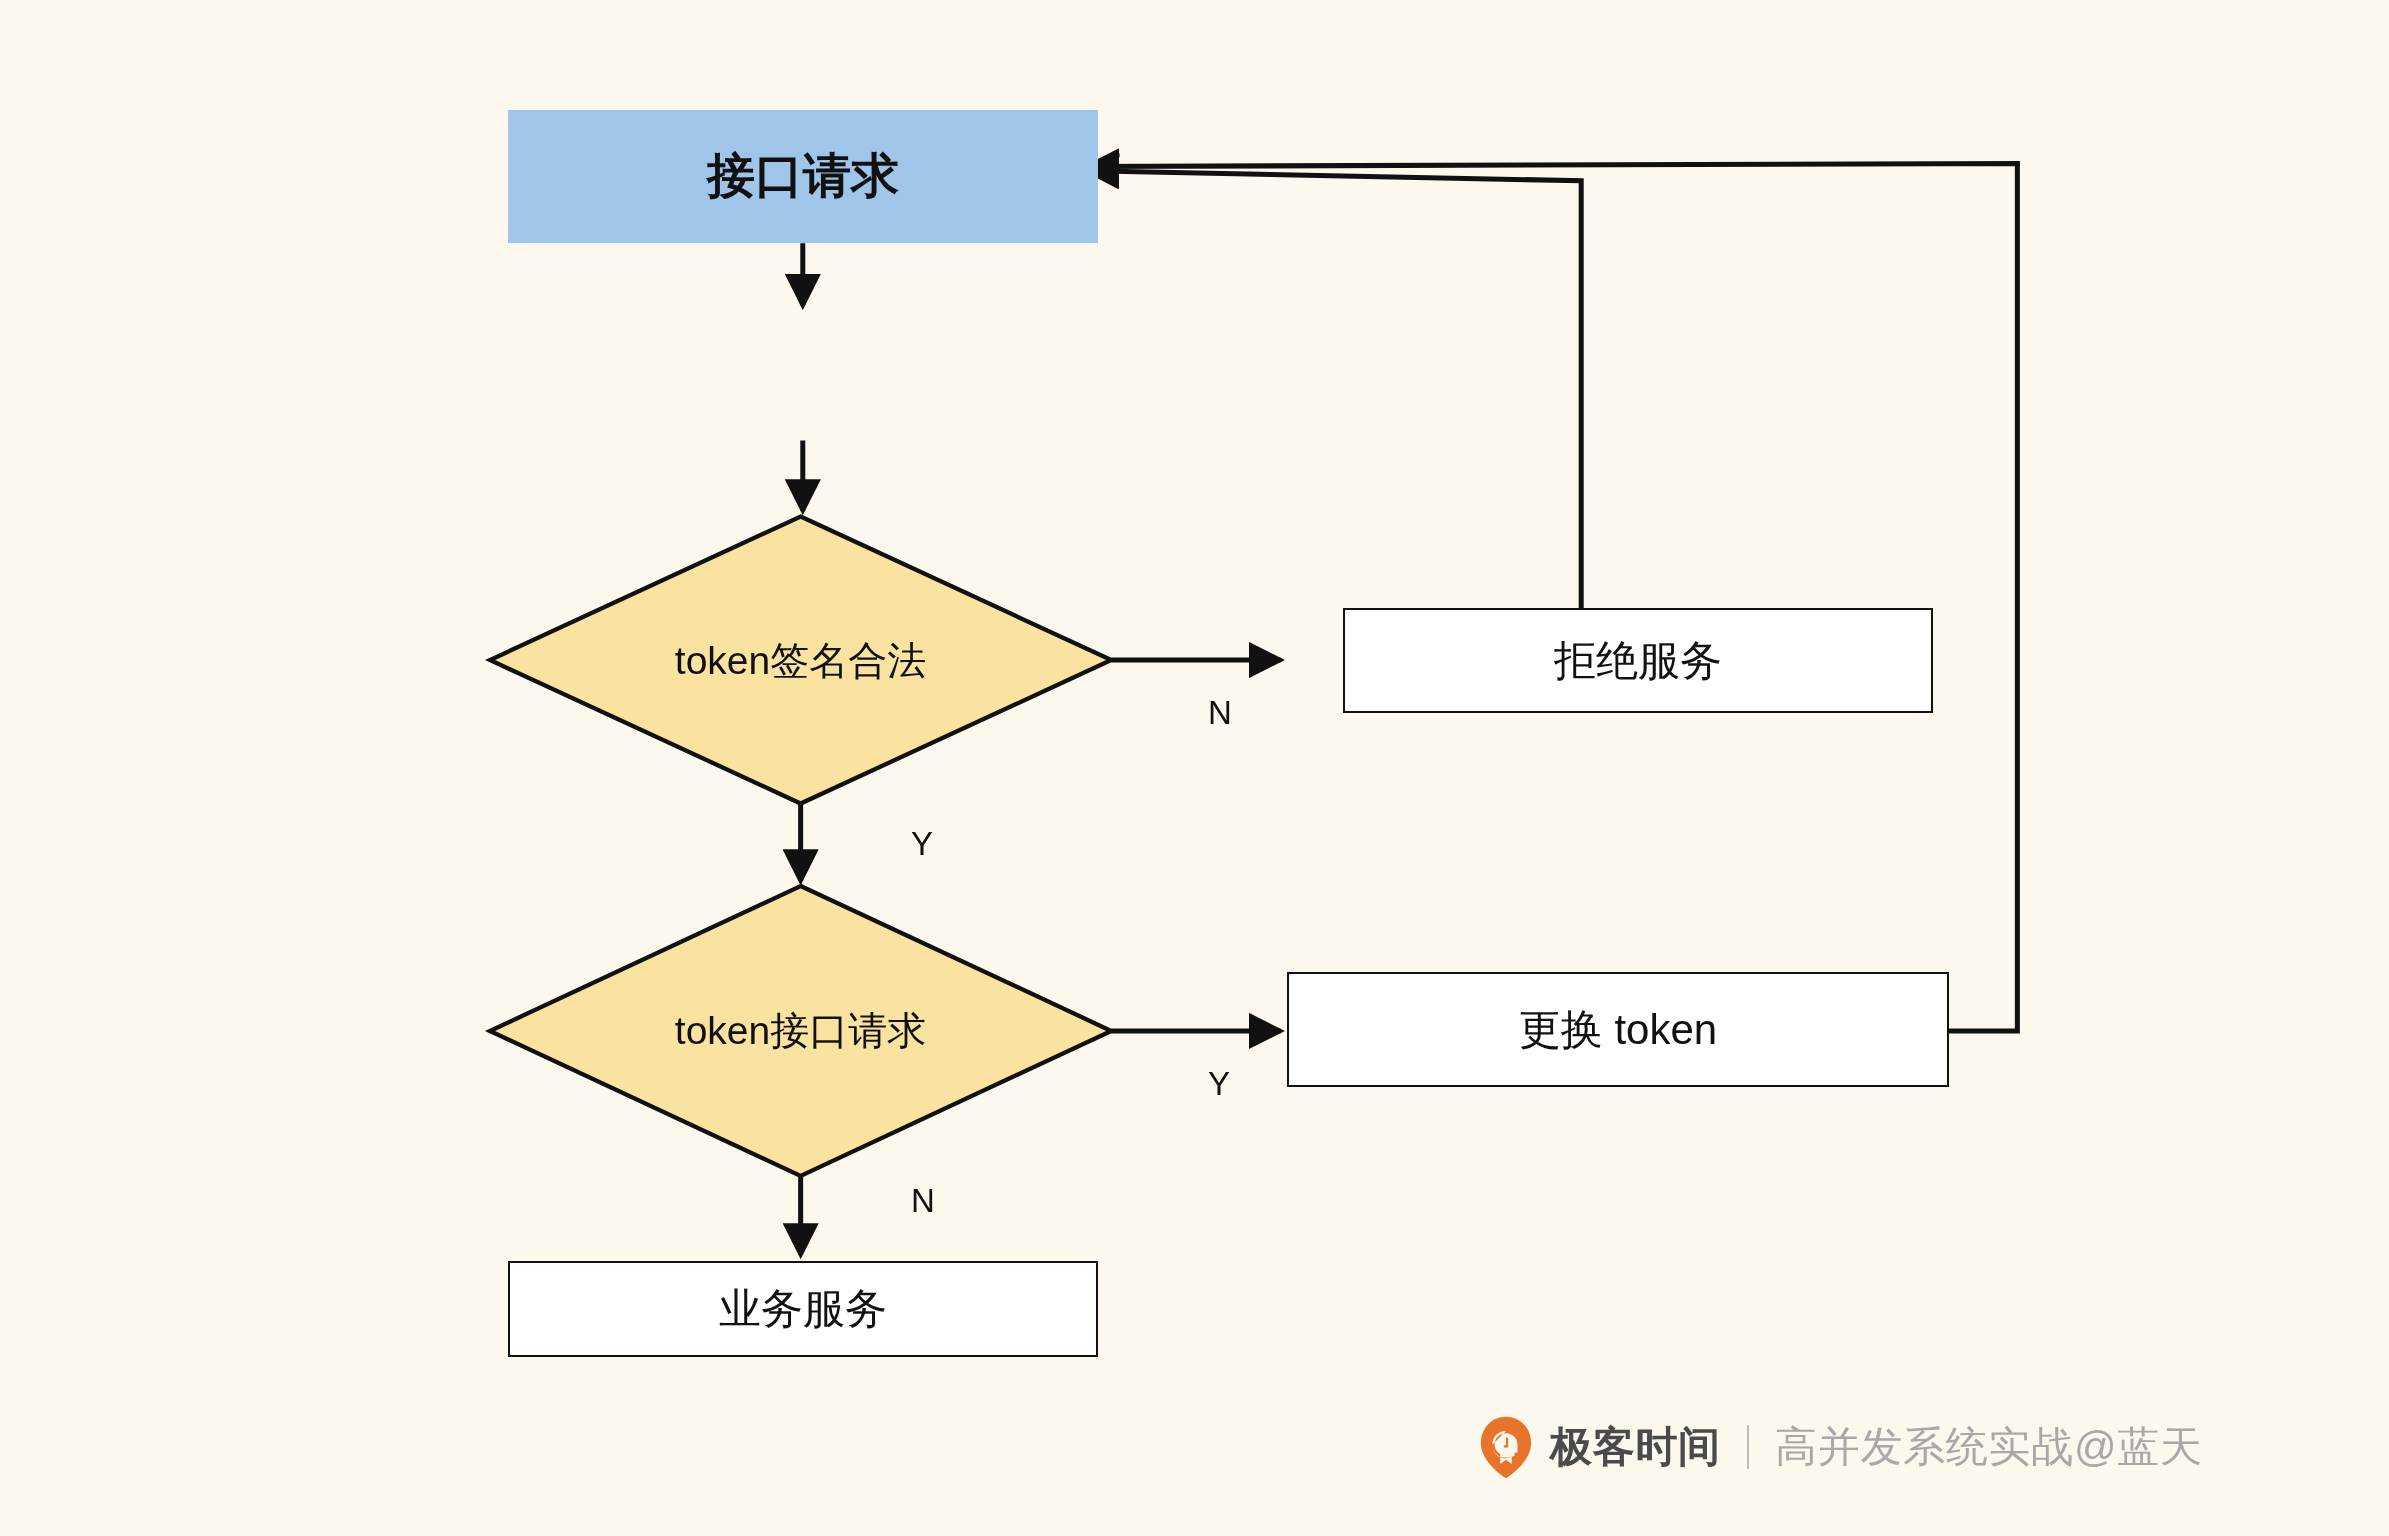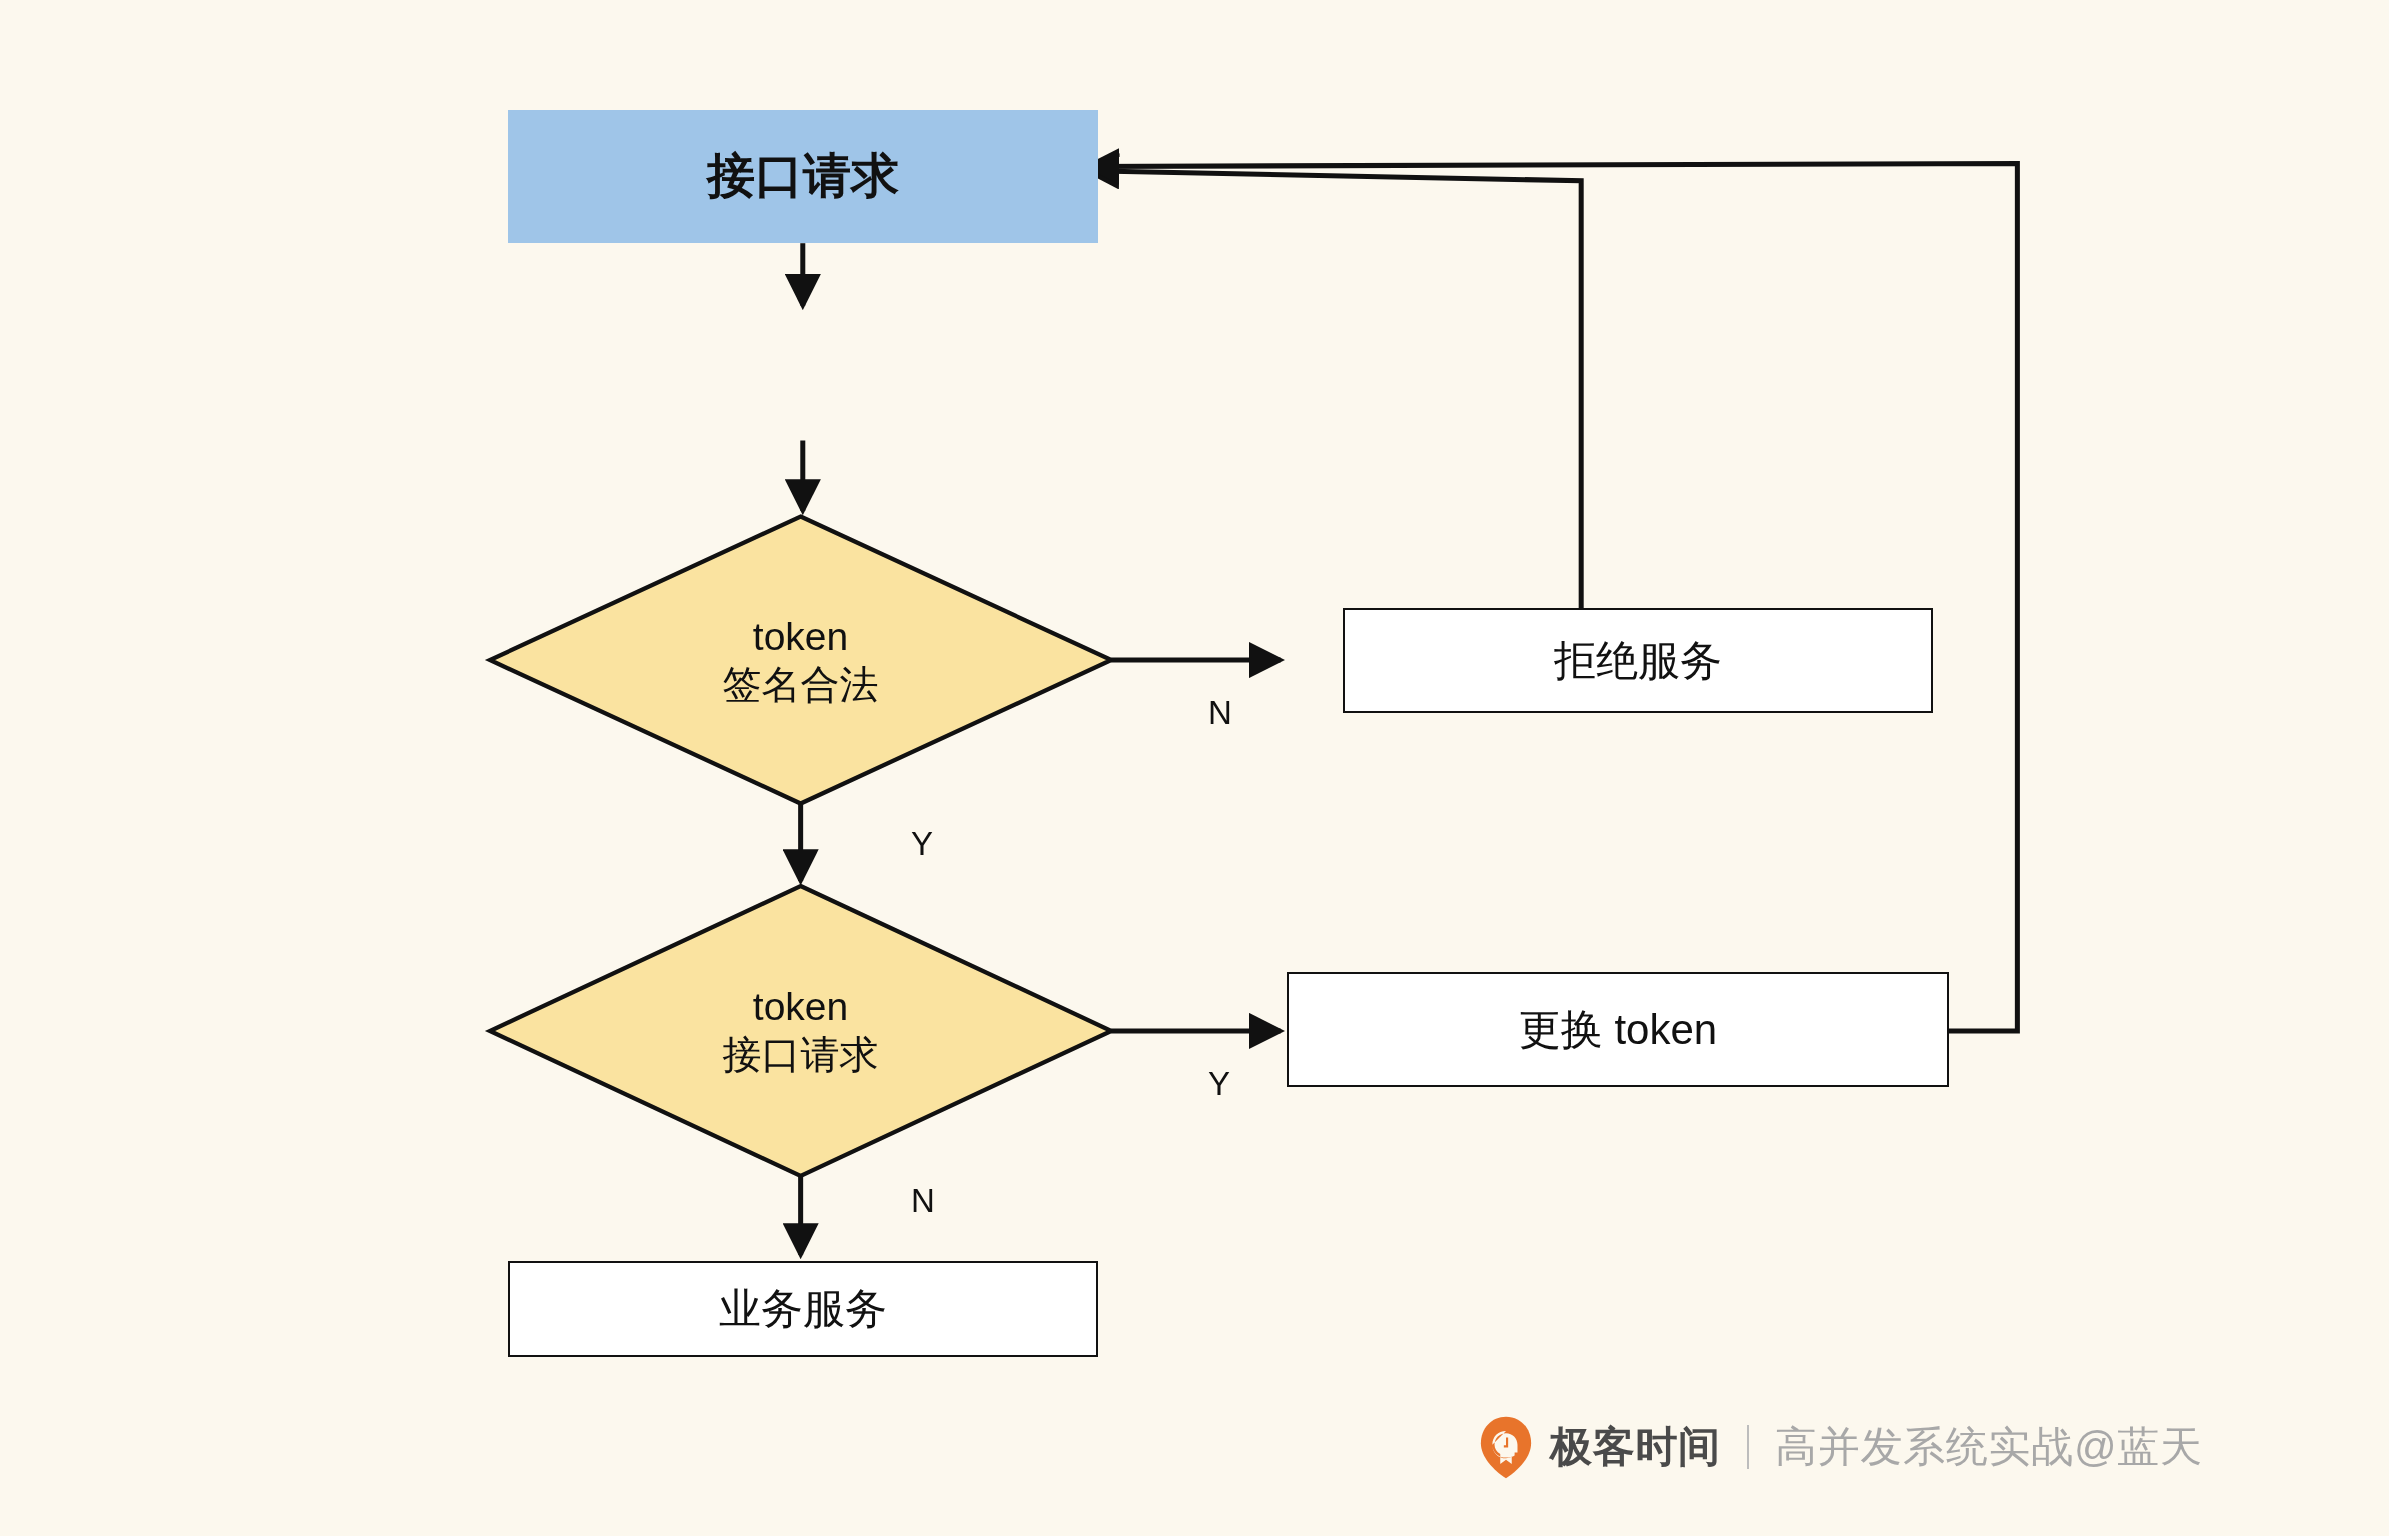--- a/index.html
+++ b/index.html
@@ -49,21 +49,20 @@
     border: none;
     font-weight: bold;
   }
   .node-label {
     pointer-events: none;
   }
   
   .node-diamond {
     background: transparent;
     border: none;
-    flex-direction: column;
   }
   .diamond-line {
     display: block;
   }
   
   .edge-label {
     position: absolute;
     color: #111111;
     font-size: 33px;
     line-height: 1;

